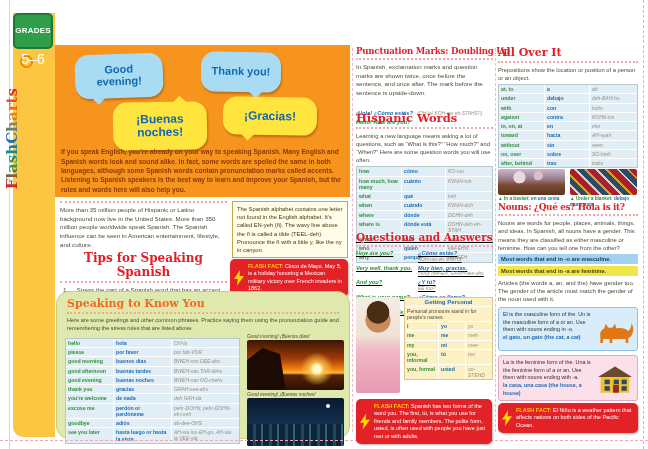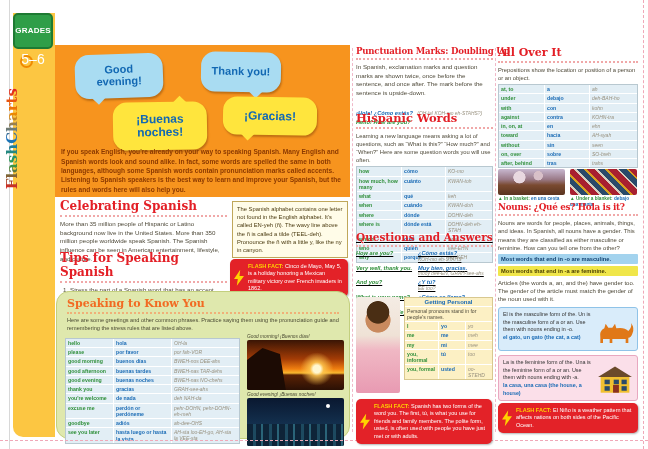--- a/index.html
+++ b/index.html
@@ -54,21 +54,21 @@
   .intro-par { position:absolute; left:6px; bottom:3px; width:285px; color:#8c3a00;
     font-size:6.6px; font-weight:bold; line-height:1.42; }
 
   
   .h-red { font-family:"DejaVu Serif", serif; font-weight:bold; color:#e31f26; }
   .dots { border-top:2px dotted #f0a8a8; margin:2px 0 3px; }
   .body-txt { font-size:6.2px; color:#4f4a3a; line-height:1.4; }
 
   .sec-celebrating { position:absolute; left:60px; top:199px; width:167px; }
   .sec-celebrating .h-red, .sec-tips .h-red { font-size:12px; }
-  .sec-tips { position:absolute; left:60px; top:251px; width:167px; }
+  .sec-tips { position:absolute; left:60px; top:251px; width:167px;text-align:center; }
   .sec-tips ol { margin-left:10px; }
   .sec-tips li { font-size:6.2px; color:#4f4a3a; line-height:1.4; margin-bottom:2px; }
 
   .note-box { position:absolute; left:232px; top:201px; width:116px; background:#fffce8;
     border:1px solid #bfa75a; padding:3px 4px; font-size:5.8px; color:#4a3a10; line-height:1.42; }
 
   .flashfact { position:absolute; background:#e32228; border-radius:5px; color:#fff;
     padding:4px 5px 4px 18px; font-size:5.5px; line-height:1.35; box-shadow:1px 1px 2px rgba(0,0,0,.3); }
   .flashfact .ff-bolt { position:absolute; left:4px; top:50%; margin-top:-8px; width:10px; height:16px; background:#ffd200;
     clip-path:polygon(62% 0,0 58%,38% 58%,28% 100%,100% 38%,55% 38%); }
@@ -188,21 +188,20 @@
 
   <div class="orange-panel">
     <div class="bubble blue b1">Good evening!</div>
     <div class="bubble blue b2">Thank you!</div>
     <div class="bubble yellow b3">¡Buenas noches!</div>
     <div class="bubble yellow b4">¡Gracias!</div>
     <div class="intro-par">If you speak English, you're already on your way to speaking Spanish. Many English and Spanish words look and sound alike. In fact, some words are spelled the same in both languages, although some Spanish words contain pronunciation marks called accents. Listening to Spanish speakers is the best way to learn and improve your Spanish, but the rules and words here will also help you.</div>
   </div>
 
   <div class="sec-celebrating">
-    <div class="h-red">Celebrating Spanish</div>
     <div class="dots"></div>
     <div class="body-txt">More than 35 million people of Hispanic or Latino background now live in the United States. More than 350 million people worldwide speak Spanish. The Spanish influence can be seen in American entertainment, lifestyle, and culture.</div>
   </div>
 
   <div class="sec-tips">
     <div class="h-red">Tips for Speaking Spanish</div>
     <div class="dots"></div>
     <ol>
 
     <li><span>Stress the part of a Spanish word that has an accent mark above it. An accent mark over the letter a, for example, looks like this: á.</span></li>

